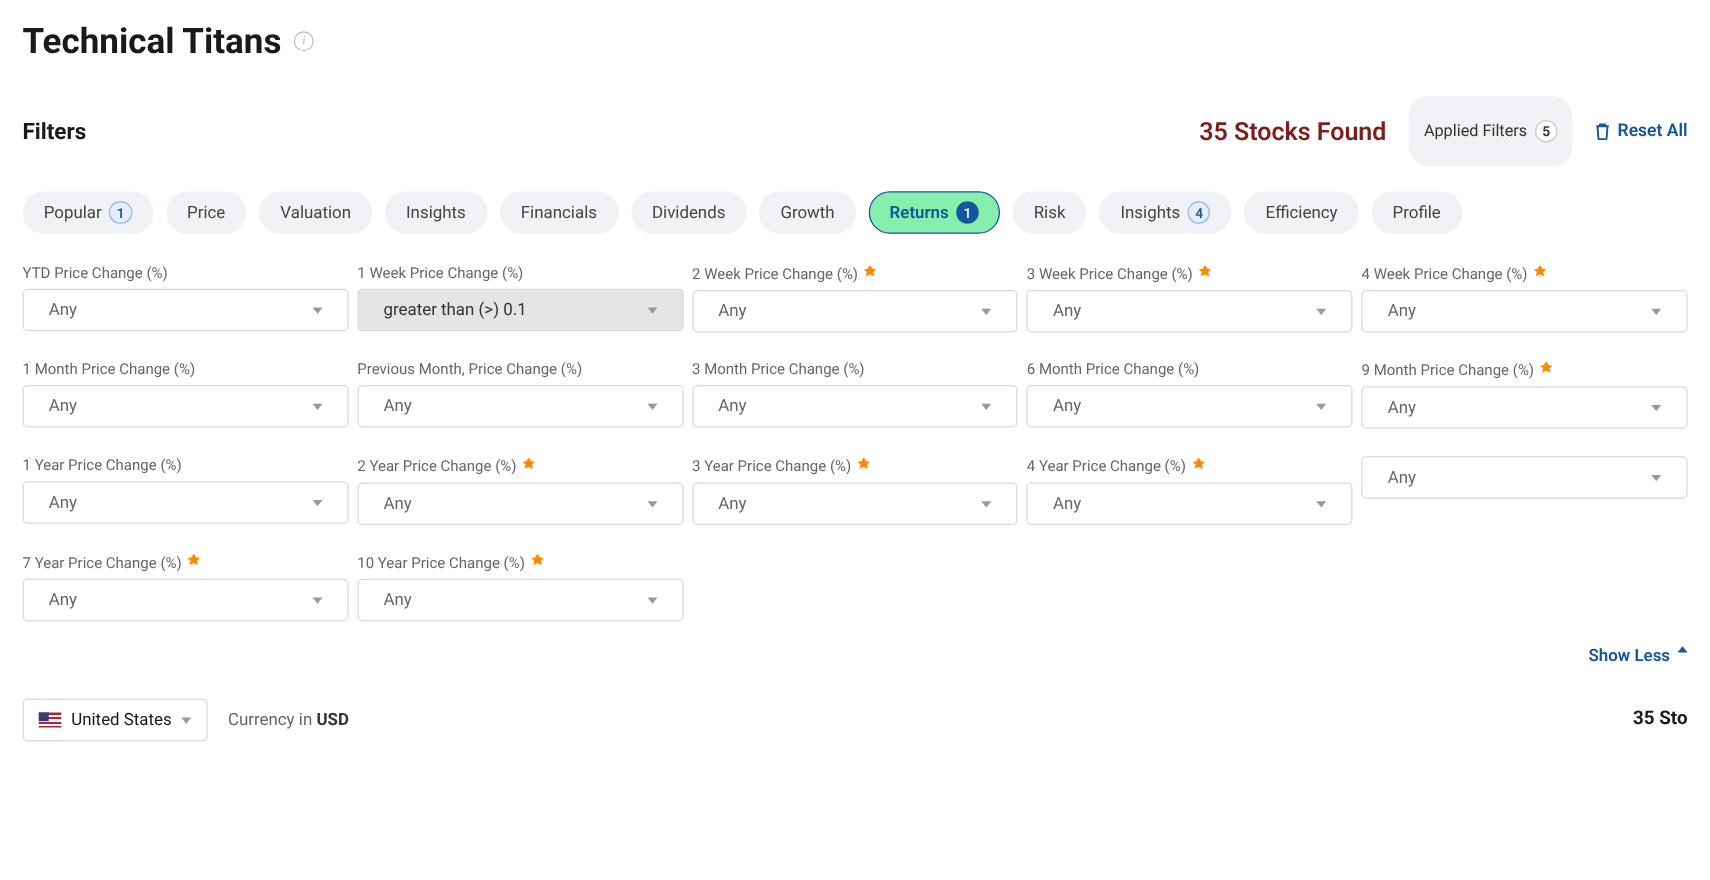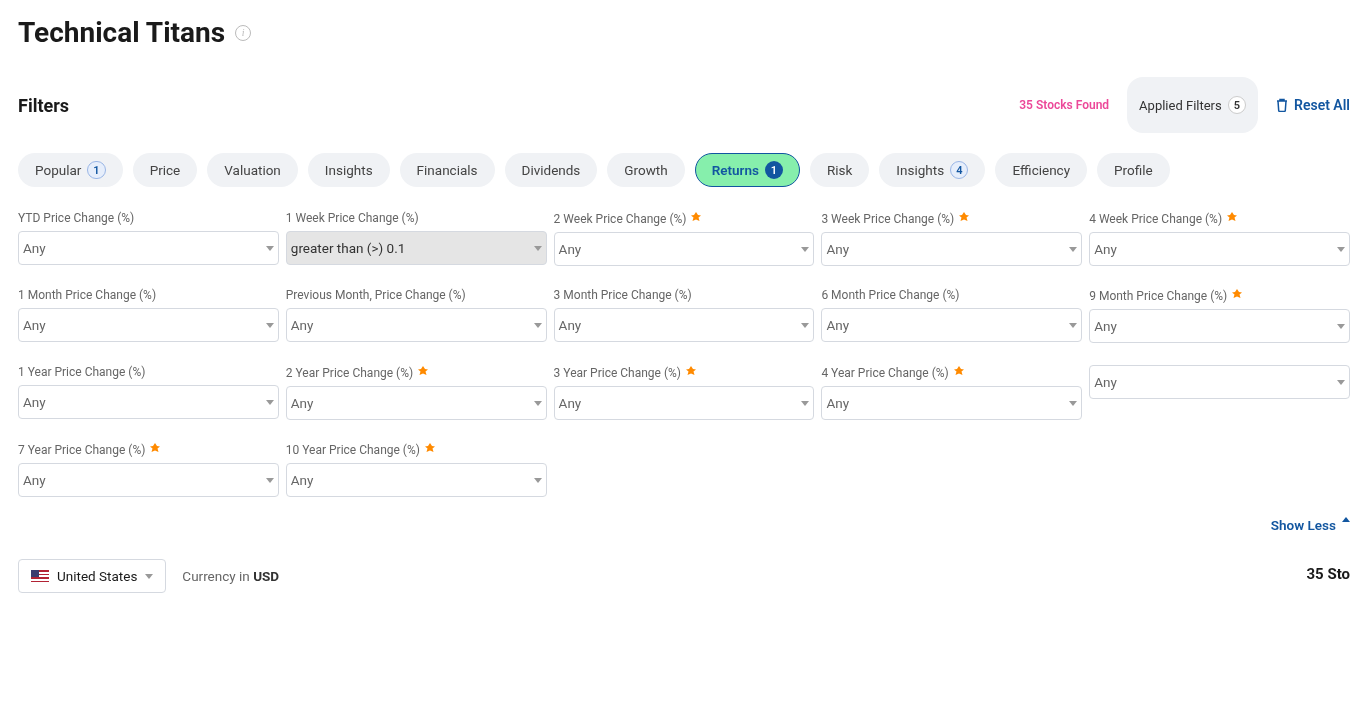--- a/index.html
+++ b/index.html
@@ -41,23 +41,23 @@
   .filters-title {
     font-size: 18px;
     font-weight: 700;
   }
   .filters-right {
     display: flex;
     align-items: center;
     gap: 18px;
   }
   .stocks-found {
-    color: #ec4899;
+    color: #7f1d1d;
     font-weight: 600;
-    font-size: 12px;
+    font-size: 20px;
   }
   .applied-filters {
     background: #f0f2f5;
     border-radius: 16px;
     padding: 19px 12px;
     display: inline-flex;
     align-items: center;
     gap: 6px;
     color: #333;
     font-size: 13px;
@@ -143,21 +143,21 @@
     gap: 4px;
   }
   .premium-icon {
     color: #ff8a00;
     font-size: 11px;
     font-weight: 700;
   }
   .select {
     border: 1px solid #d5d9e0;
     border-radius: 4px;
-    padding: 8px 4px;
+    padding: 8px 20px;
     font-size: 13.5px;
     color: #666;
     background: #fff;
     display: flex;
     justify-content: space-between;
     align-items: center;
     cursor: pointer;
     height: 34px;
   }
   .select.has-value {

